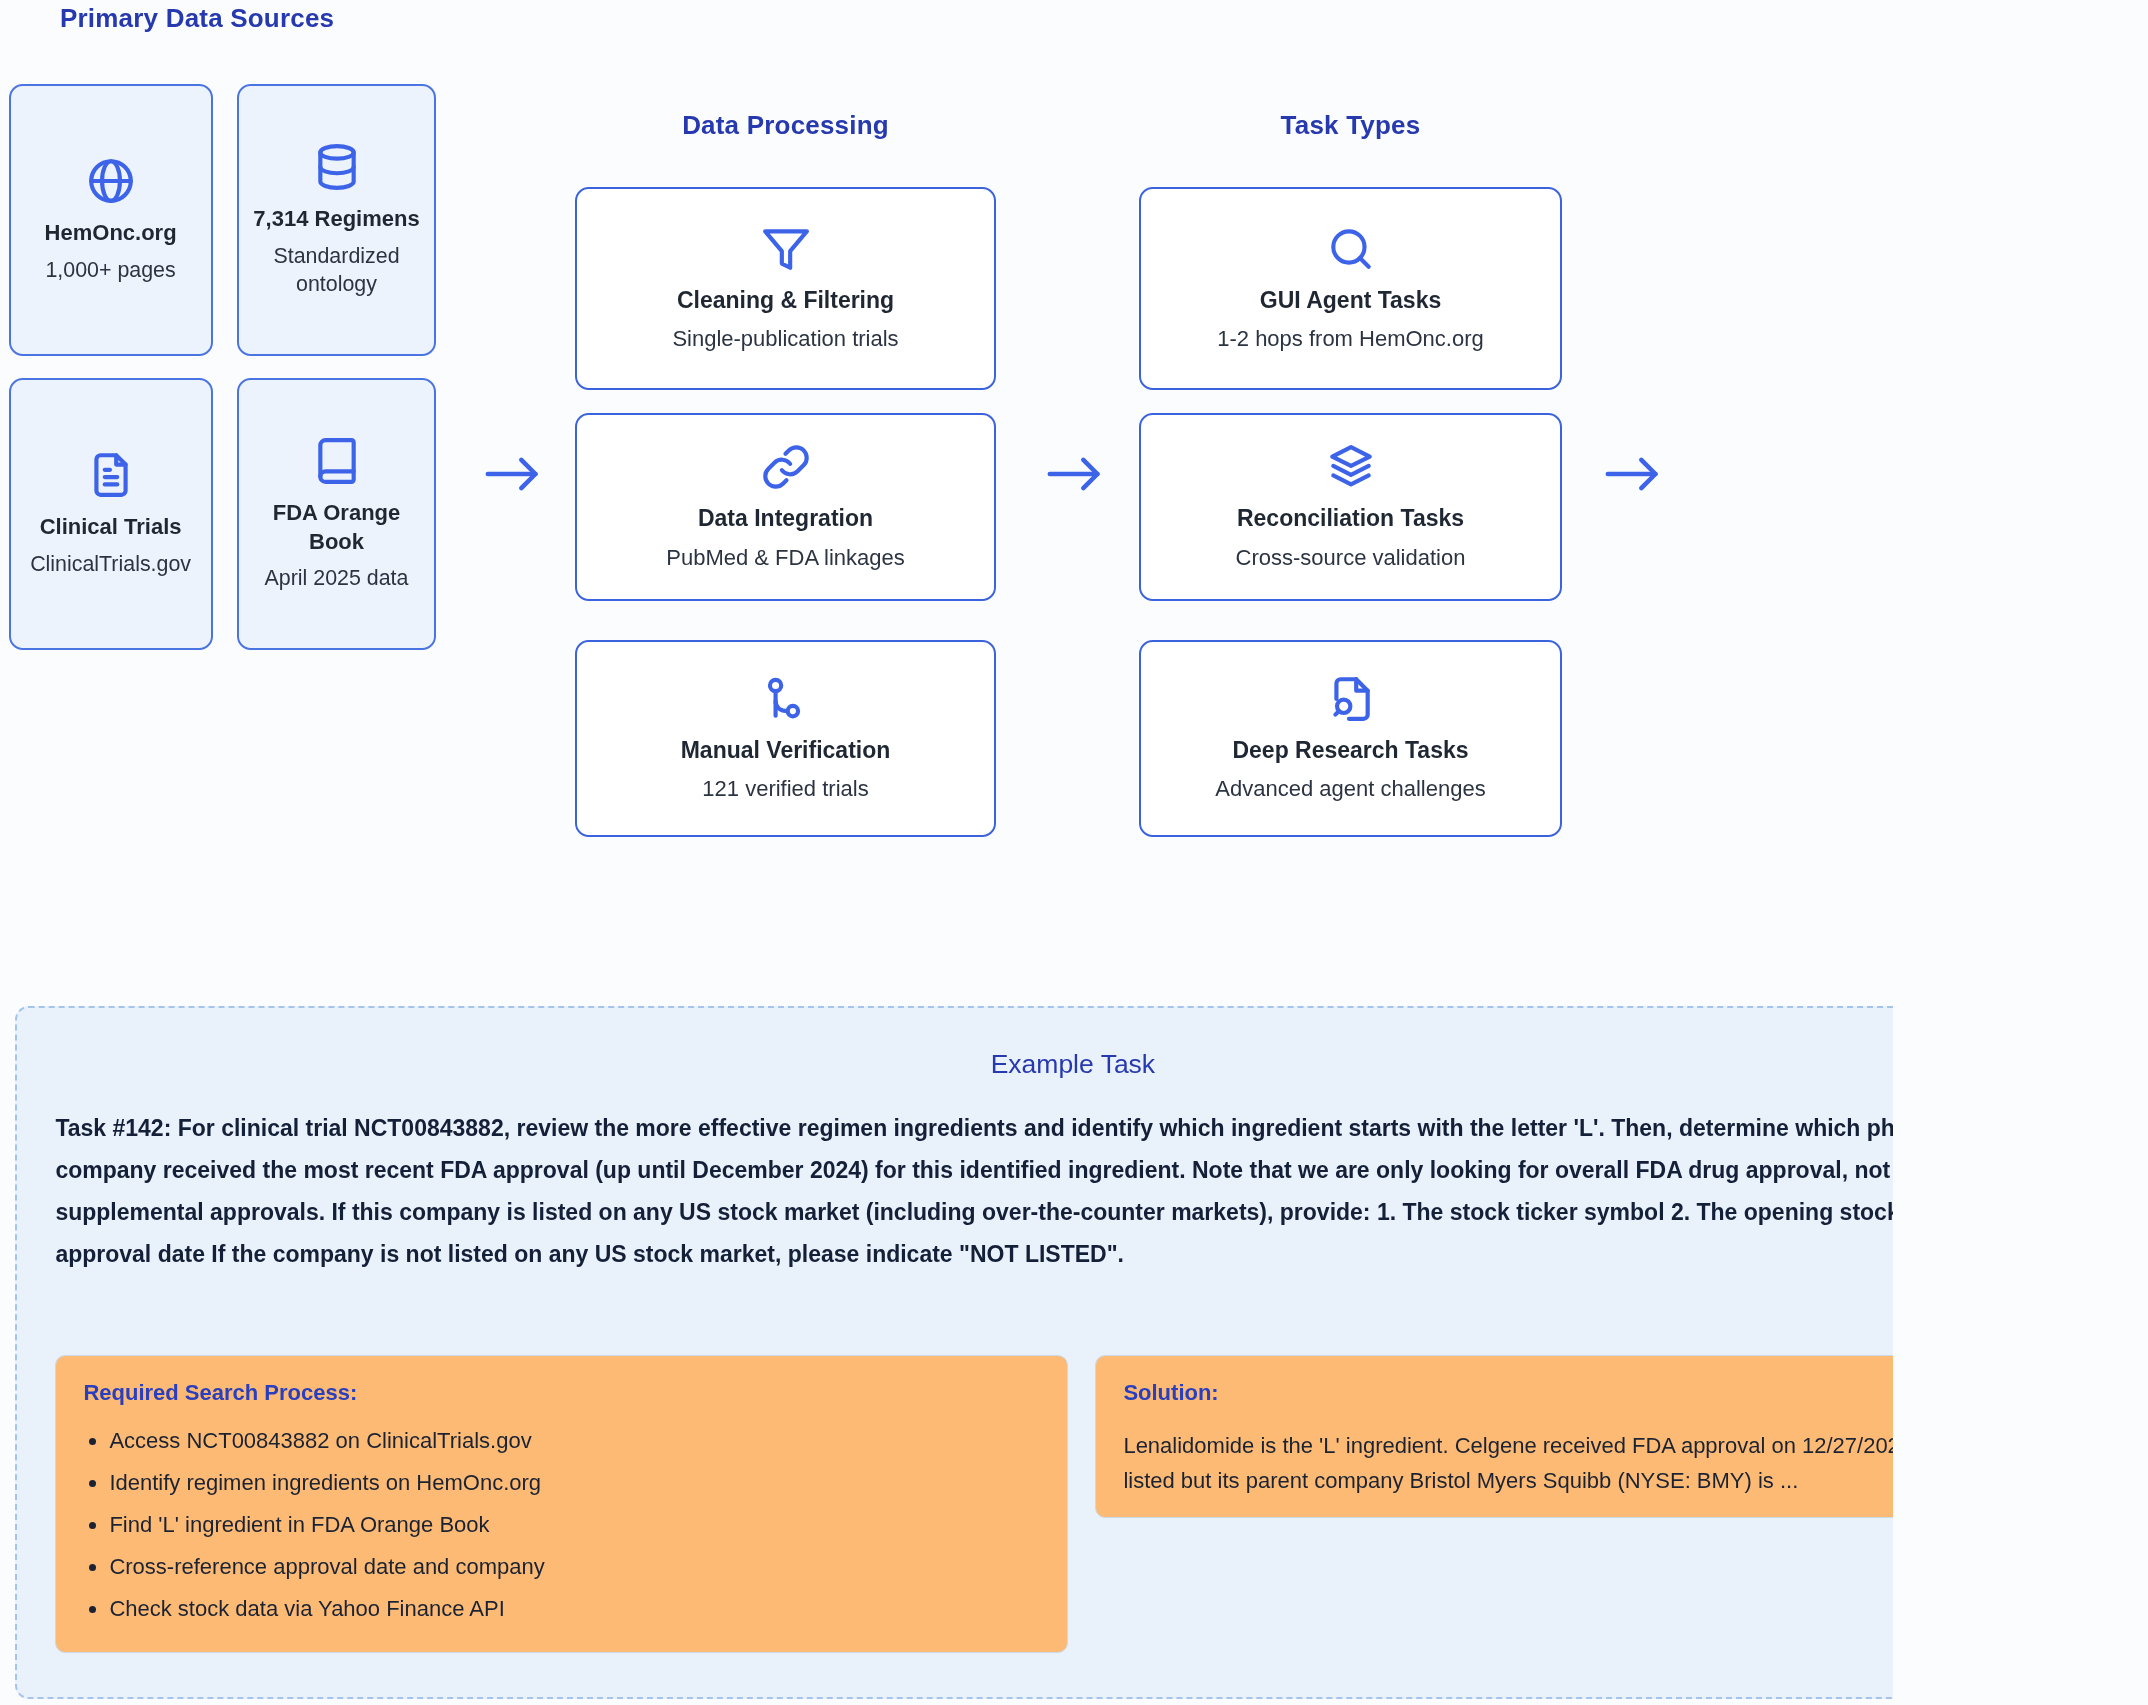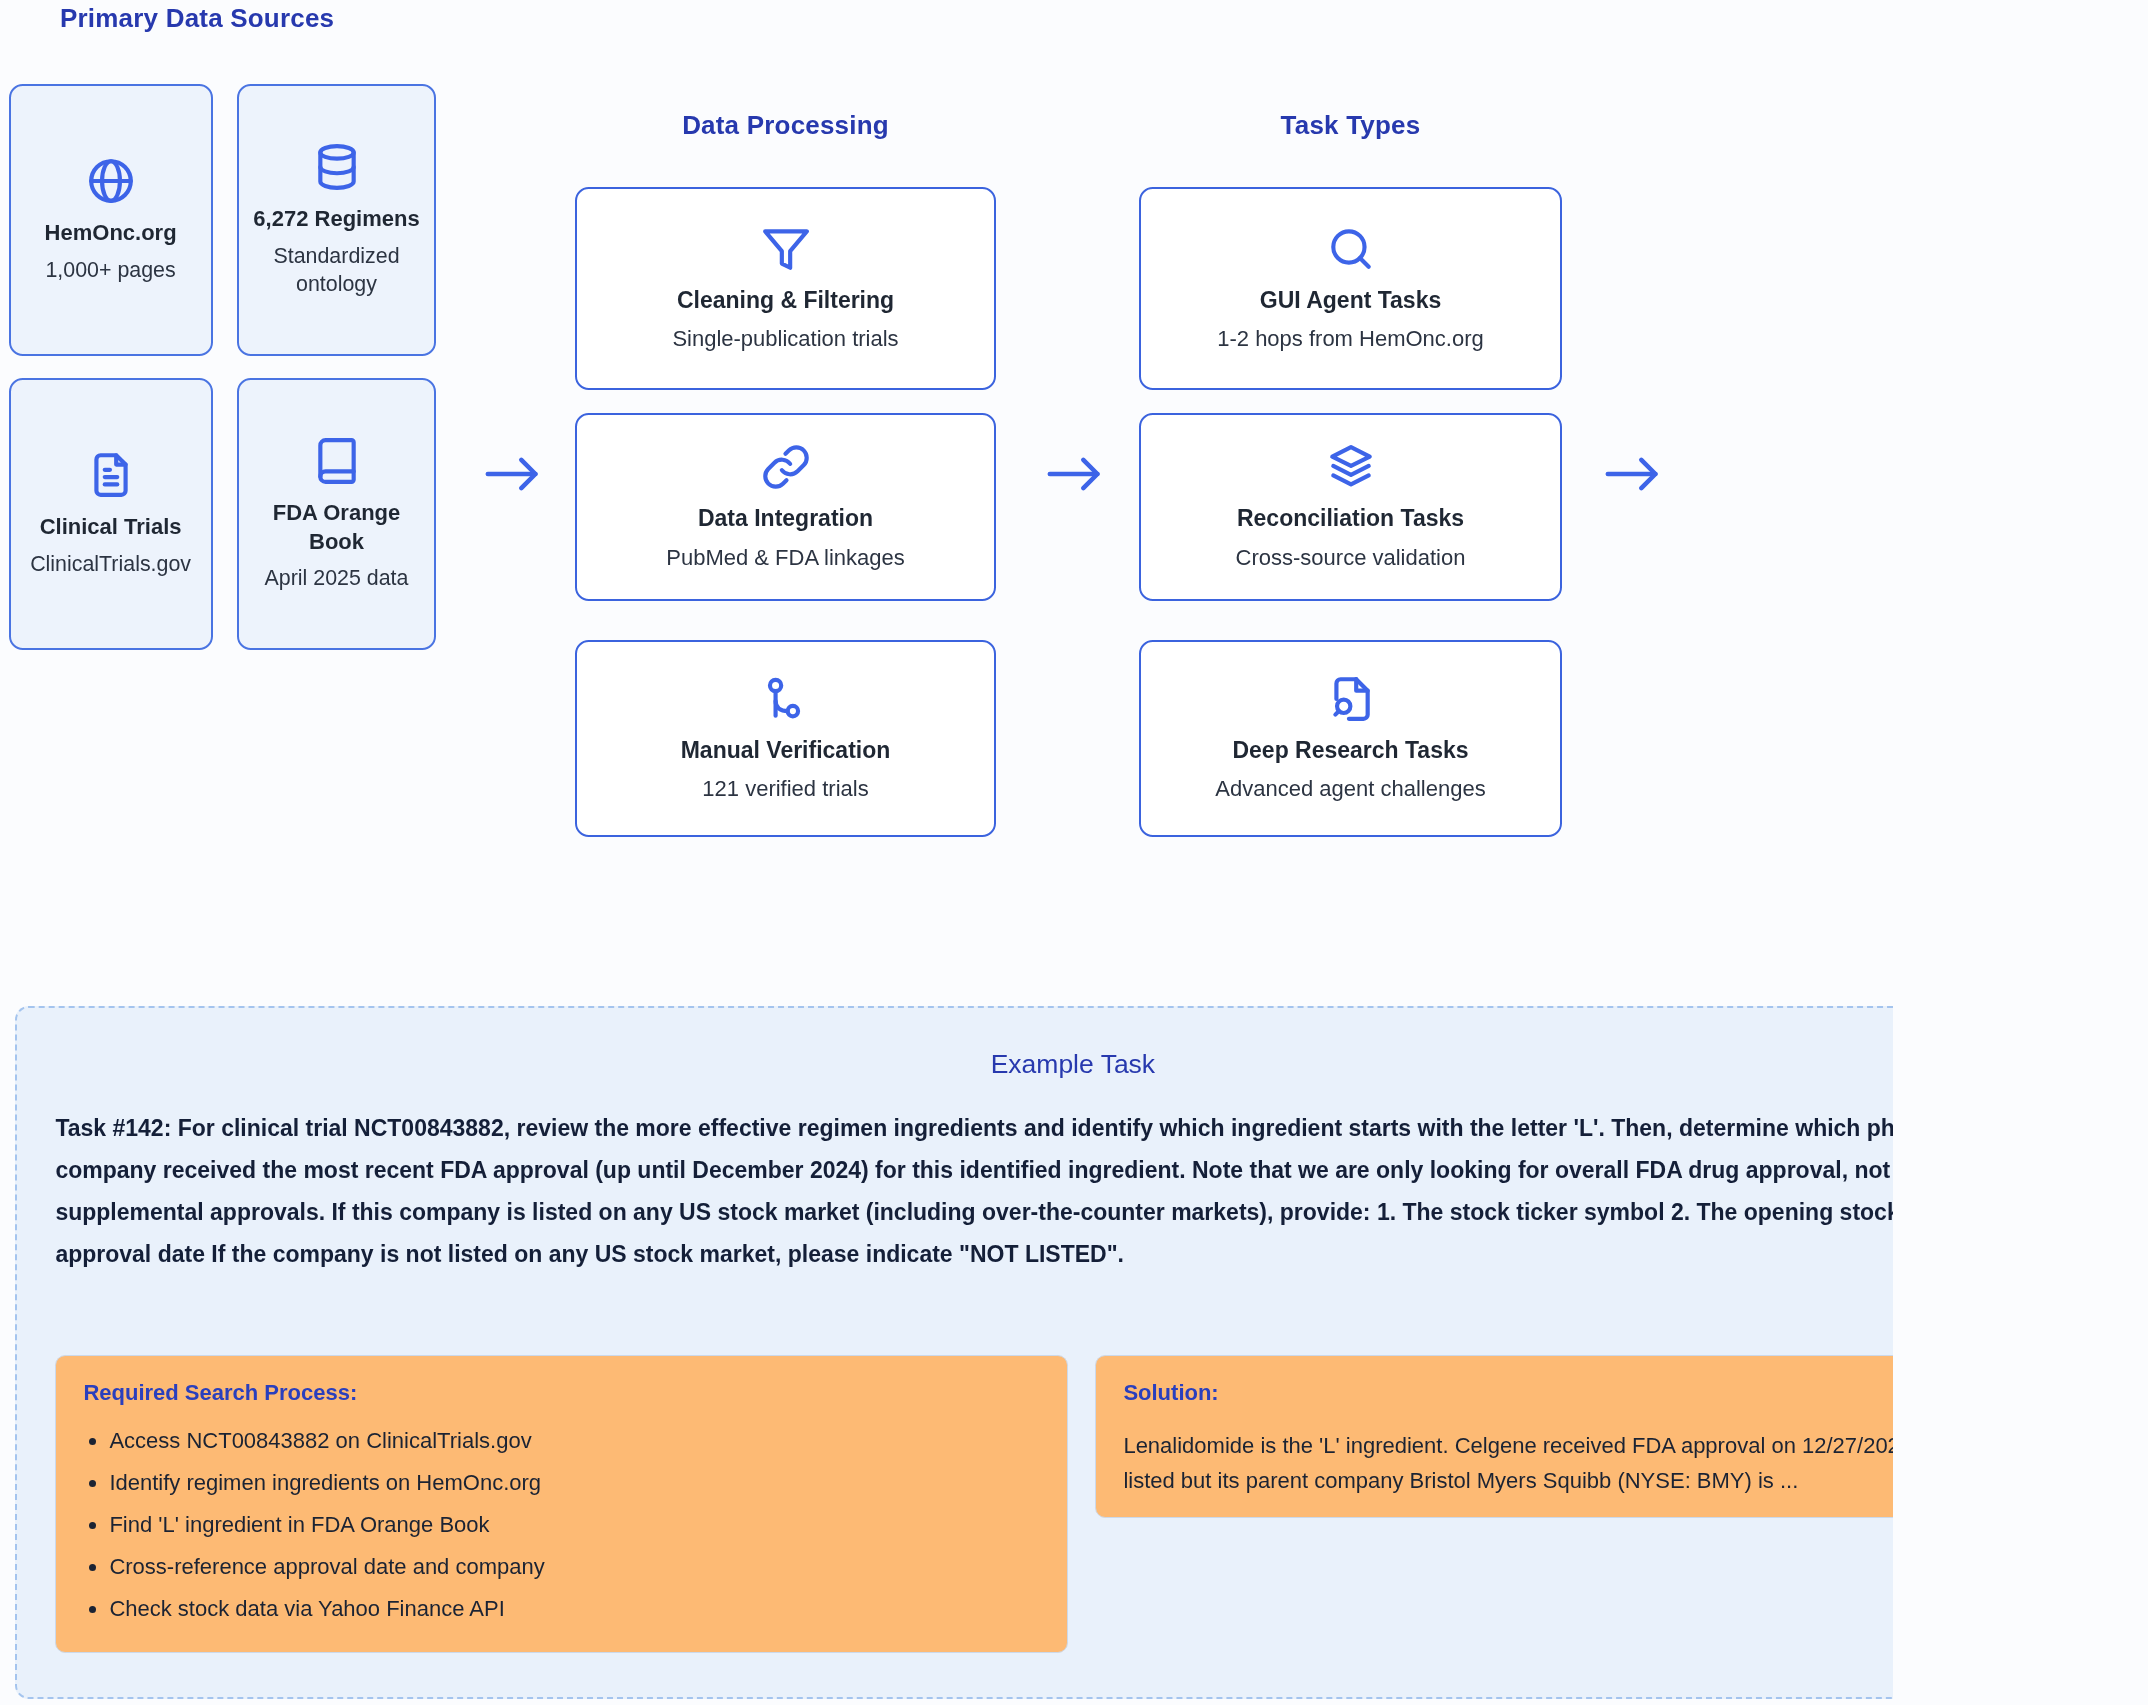--- a/index.html
+++ b/index.html
@@ -73,21 +73,21 @@
   </div>
 
   <div class="card src-card" style="left:237px;top:84px;width:199px;height:272px;">
     <span class="ic">
       <svg viewBox="0 0 24 24">
           <ellipse cx="12" cy="5" rx="8" ry="3"></ellipse>
           <path d="M4 5v14c0 1.66 3.58 3 8 3s8-1.34 8-3V5"></path>
           <path d="M4 12c0 1.66 3.58 3 8 3s8-1.34 8-3"></path>
         </svg>
     </span>
-    <div class="card-title">6,272 Regimens</div>
+    <div class="card-title">7,314 Regimens</div>
     <div class="card-sub">Standardized ontology</div>
   </div>
 
   <div class="card src-card" style="left:8.6px;top:378px;width:204px;height:272px;">
     <span class="ic">
       <svg viewBox="0 0 24 24">
           <path d="M14.5 2.5H7a2 2 0 0 0-2 2v15a2 2 0 0 0 2 2h10a2 2 0 0 0 2-2V7z"></path>
           <path d="M14.5 2.5V7H19"></path>
           <path d="M9 9.5h2.5"></path>
           <path d="M9 13h6"></path>

